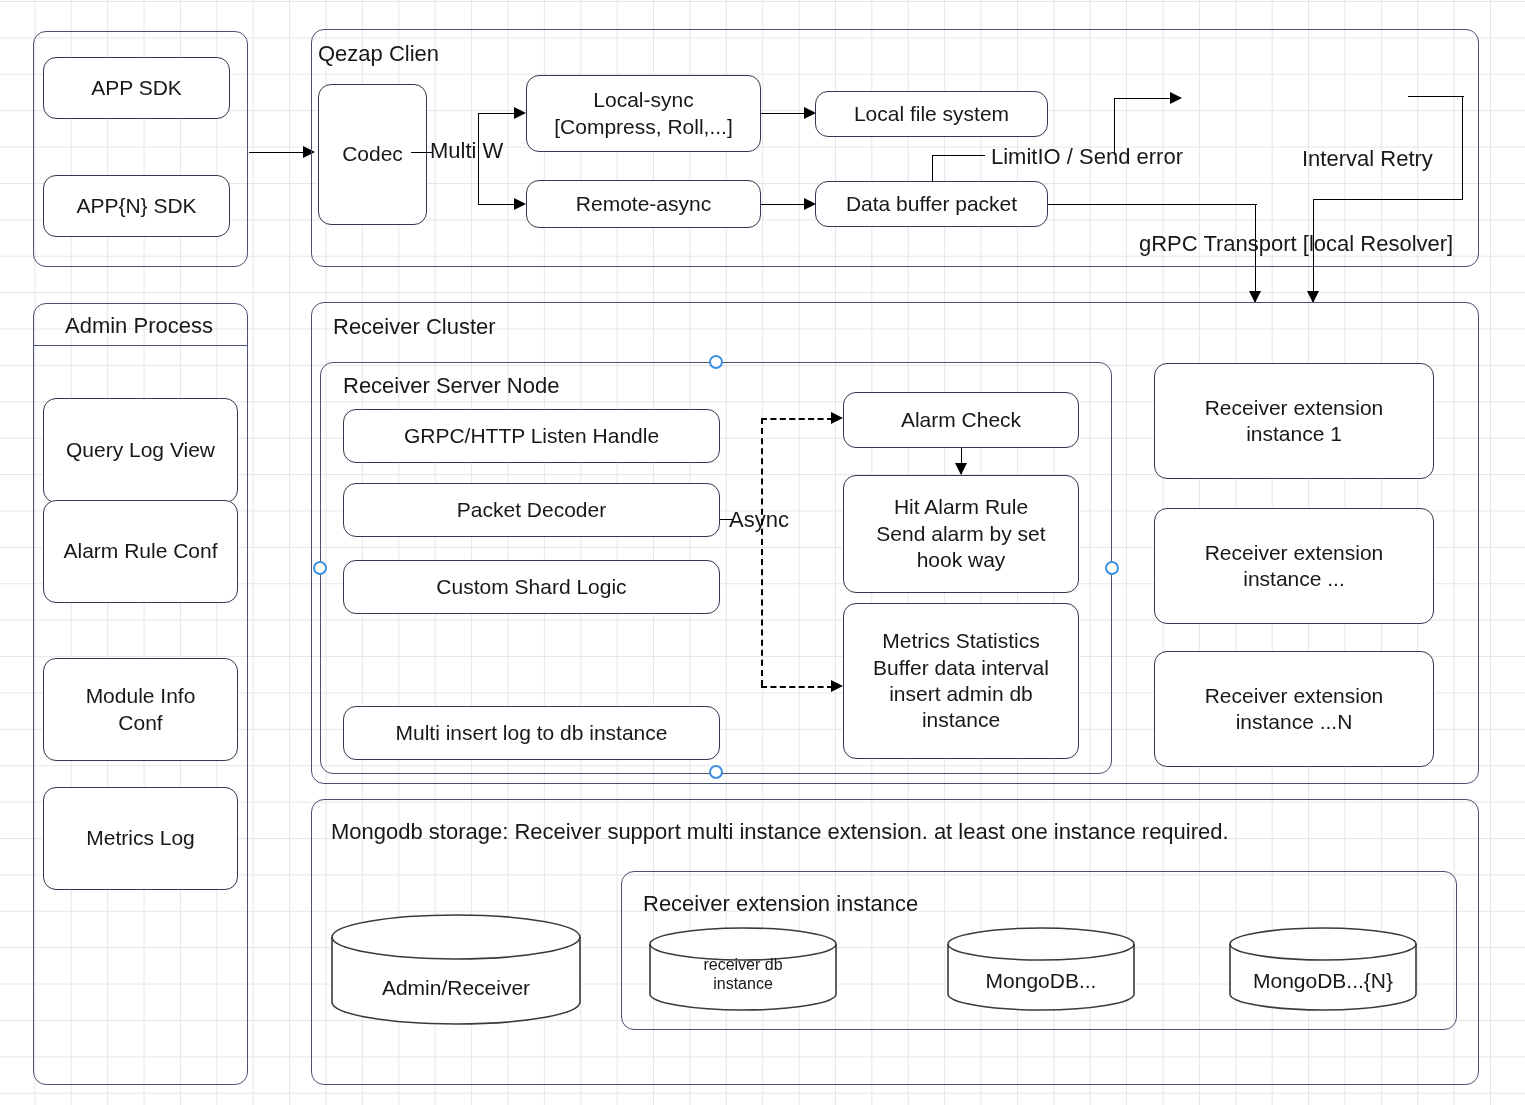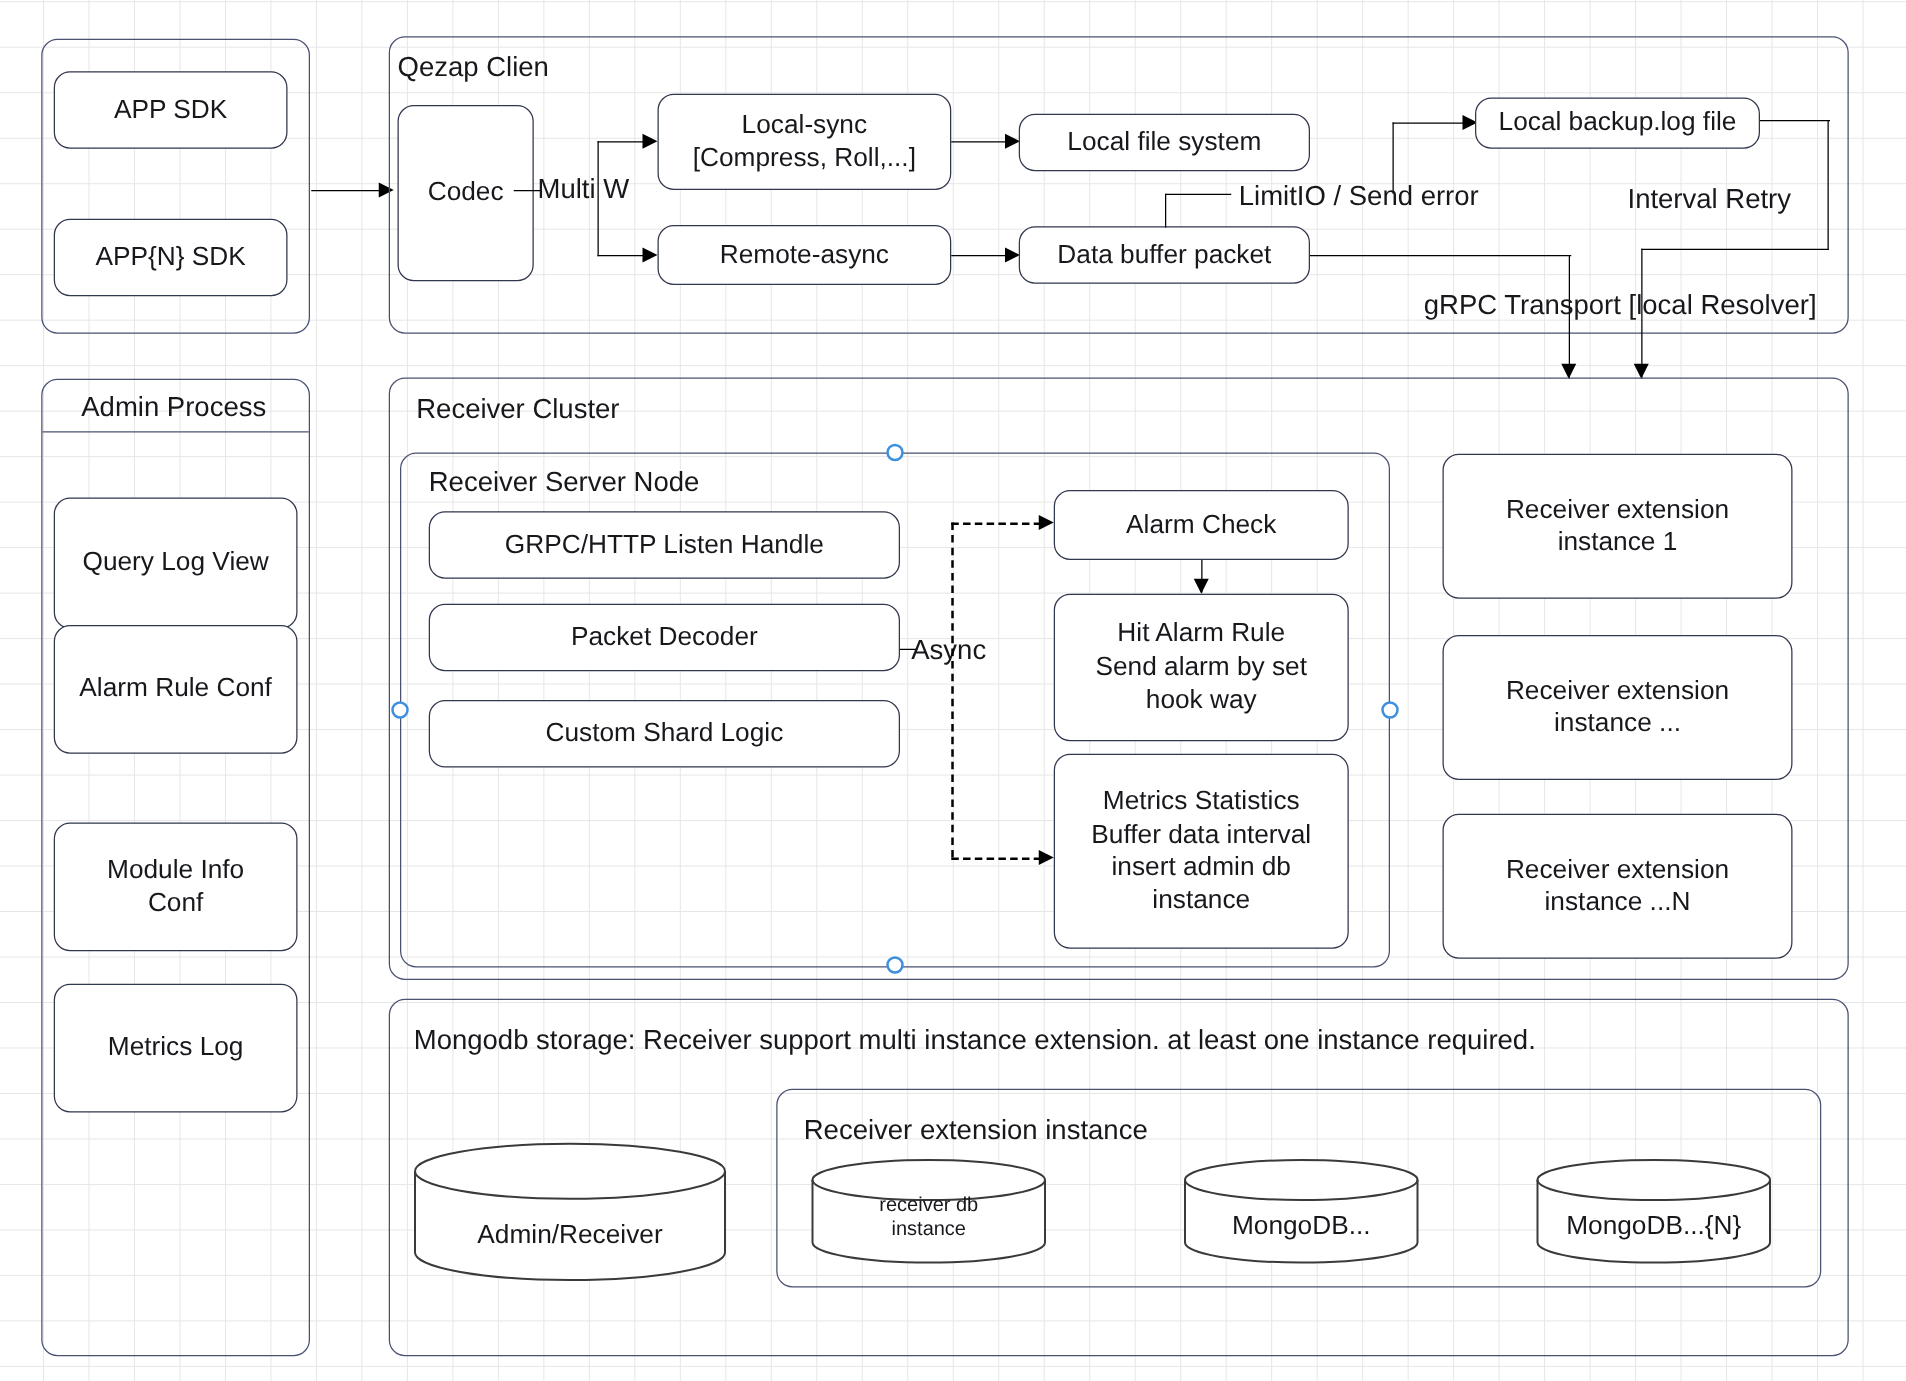--- a/index.html
+++ b/index.html
@@ -128,21 +128,20 @@
   <div class="arrowR" style="left:804px;top:198px;"></div>
   <div class="box rounded" style="left:815px;top:181px;width:233px;height:46px;font-size:21px;">Data buffer packet</div>
 
   <div class="v" style="left:932px;top:155px;height:27px;"></div>
   <div class="h" style="left:932px;top:155px;width:53px;"></div>
   <div class="v" style="left:1114px;top:98px;height:57px;"></div>
   <div class="h" style="left:1114px;top:98px;width:58px;"></div>
   <div class="arrowR" style="left:1170px;top:92px;"></div>
   <div class="lbl" style="left:991px;top:144px;font-size:22px;">LimitIO / Send error</div>
 
-  <div class="box rounded" style="left:1180px;top:78px;width:228px;height:41px;font-size:21px;">Local backup.log file</div>
 
   <div class="h" style="left:1408px;top:96px;width:56px;"></div>
   <div class="v" style="left:1462px;top:96px;height:104px;"></div>
   <div class="h" style="left:1313px;top:199px;width:150px;"></div>
   <div class="v" style="left:1313px;top:199px;height:104px;"></div>
   <div class="arrowD" style="left:1307px;top:291px;"></div>
   <div class="lbl" style="left:1302px;top:146px;font-size:22px;">Interval Retry</div>
 
   <div class="h" style="left:1048px;top:204px;width:209px;"></div>
   <div class="v" style="left:1255px;top:204px;height:99px;"></div>
@@ -166,20 +165,21 @@
   <div class="ctitle" style="left:343px;top:373px;font-size:22px;">Receiver Server Node</div>
 
   <div class="handle" style="left:709px;top:355px;"></div>
   <div class="handle" style="left:313px;top:561px;"></div>
   <div class="handle" style="left:1105px;top:561px;"></div>
   <div class="handle" style="left:709px;top:765px;"></div>
 
   <div class="box rounded" style="left:343px;top:409px;width:377px;height:54px;font-size:21px;">GRPC/HTTP Listen Handle</div>
   <div class="box rounded" style="left:343px;top:483px;width:377px;height:54px;font-size:21px;">Packet Decoder</div>
   <div class="box rounded" style="left:343px;top:560px;width:377px;height:54px;font-size:21px;">Custom Shard Logic</div>
+  <div class="box rounded" style="left:343px;top:706px;width:377px;height:54px;font-size:21px;">Multi insert log to db instance</div>
 
   <div class="h" style="left:720px;top:519px;width:14px;"></div>
   <div class="lbl" style="left:729px;top:507px;font-size:22px;">Async</div>
   <div class="vd" style="left:761px;top:418px;height:268px;"></div>
   <div class="hd" style="left:761px;top:418px;width:72px;"></div>
   <div class="arrowR" style="left:831px;top:412px;"></div>
   <div class="hd" style="left:761px;top:686px;width:72px;"></div>
   <div class="arrowR" style="left:831px;top:680px;"></div>
 
   <div class="box rounded" style="left:843px;top:392px;width:236px;height:56px;font-size:21px;">Alarm Check</div>

